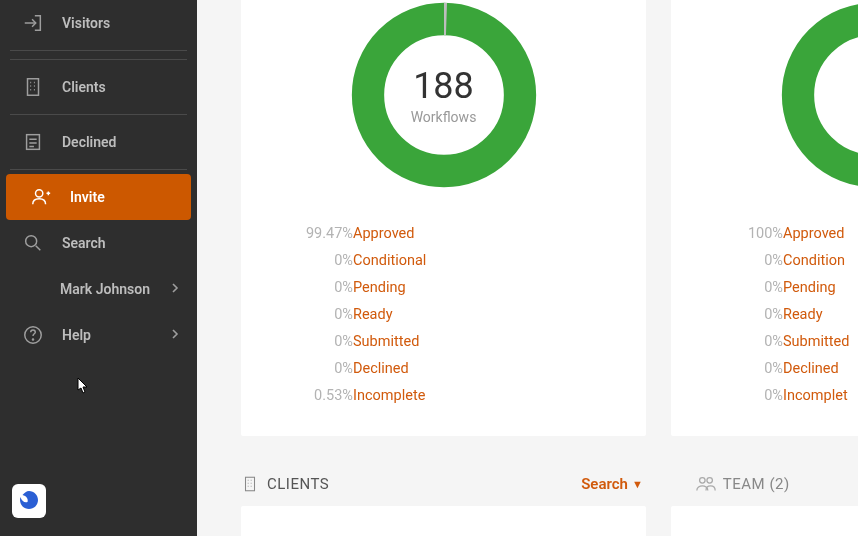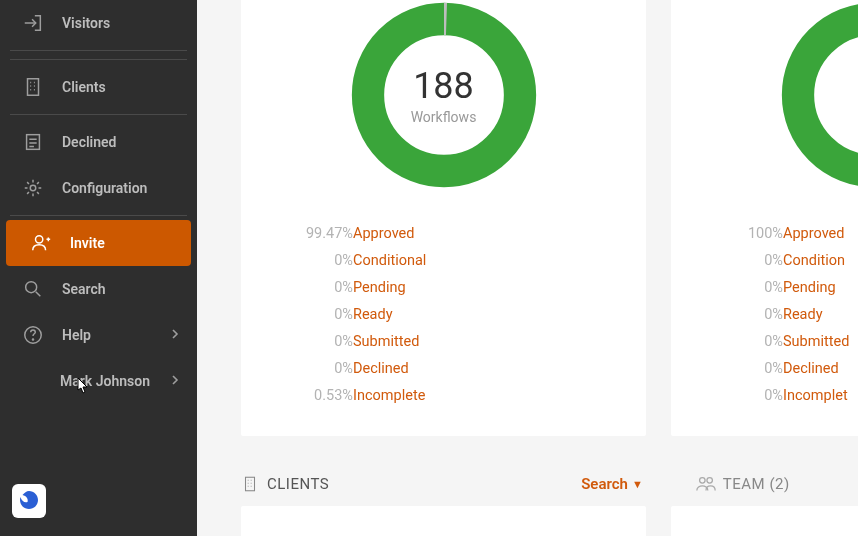--- a/index.html
+++ b/index.html
@@ -254,29 +254,20 @@
   <div class="side-item">
     <span class="icon">
       <svg viewBox="0 0 24 24">
           <rect x="5" y="4" width="14" height="16"></rect>
           <path d="M8 9h8M8 13h8M8 17h5"></path>
         </svg>
     </span>
     <span>Declined</span>
   </div>
 
-  <div class="side-item">
-    <span class="icon">
-      <svg viewBox="0 0 24 24">
-          <circle cx="12" cy="12" r="3"></circle>
-          <path d="M12 3v3M12 18v3M3 12h3M18 12h3M5.6 5.6l2 2M16.4 16.4l2 2M18.4 5.6l-2 2M7.6 16.4l-2 2"></path>
-        </svg>
-    </span>
-    <span>Configuration</span>
-  </div>
 
   <div class="side-sep"></div>
 
   <div class="side-item active">
     <span class="icon">
       <svg viewBox="0 0 24 24">
           <circle cx="10" cy="8" r="4"></circle>
           <path d="M3 20c0-4 3-6 7-6s7 2 7 6"></path>
           <path d="M18 8h4M20 6v4"></path>
         </svg>
@@ -287,38 +278,38 @@
   <div class="side-item">
     <span class="icon">
       <svg viewBox="0 0 24 24">
           <circle cx="10" cy="10" r="6"></circle>
           <path d="M15 15l5 5"></path>
         </svg>
     </span>
     <span>Search</span>
   </div>
 
+  <div class="side-item side-user">
+    <span>Mark Johnson</span>
+    <span class="chevron">
+      <svg viewBox="0 0 8 12">
+          <path d="M2 2l4 4-4 4"></path>
+        </svg>
+    </span>
+  </div>
+
   <div class="side-item">
     <span class="icon">
       <svg viewBox="0 0 24 24">
           <circle cx="12" cy="12" r="9"></circle>
           <path d="M9.5 9a2.5 2.5 0 0 1 5 0c0 1.5-2.5 2-2.5 4"></path>
           <circle cx="12" cy="17" r="0.6" fill="#9e9e9e"></circle>
         </svg>
     </span>
     <span>Help</span>
-    <span class="chevron">
-      <svg viewBox="0 0 8 12">
-          <path d="M2 2l4 4-4 4"></path>
-        </svg>
-    </span>
-  </div>
-
-  <div class="side-item side-user">
-    <span>Mark Johnson</span>
     <span class="chevron">
       <svg viewBox="0 0 8 12">
           <path d="M2 2l4 4-4 4"></path>
         </svg>
     </span>
   </div>
 
   <div class="logo-badge">
     <svg viewBox="0 0 24 24">
         <path fill="#2a5fd4" d="M12 2c5 0 9 4 9 9s-4 9-9 9-9-4-9-9c0-1 .2-2 .5-3 1 4 4 6 7 5 1-3-1-6-5-7 2-2 4-4 6.5-4z"></path>

